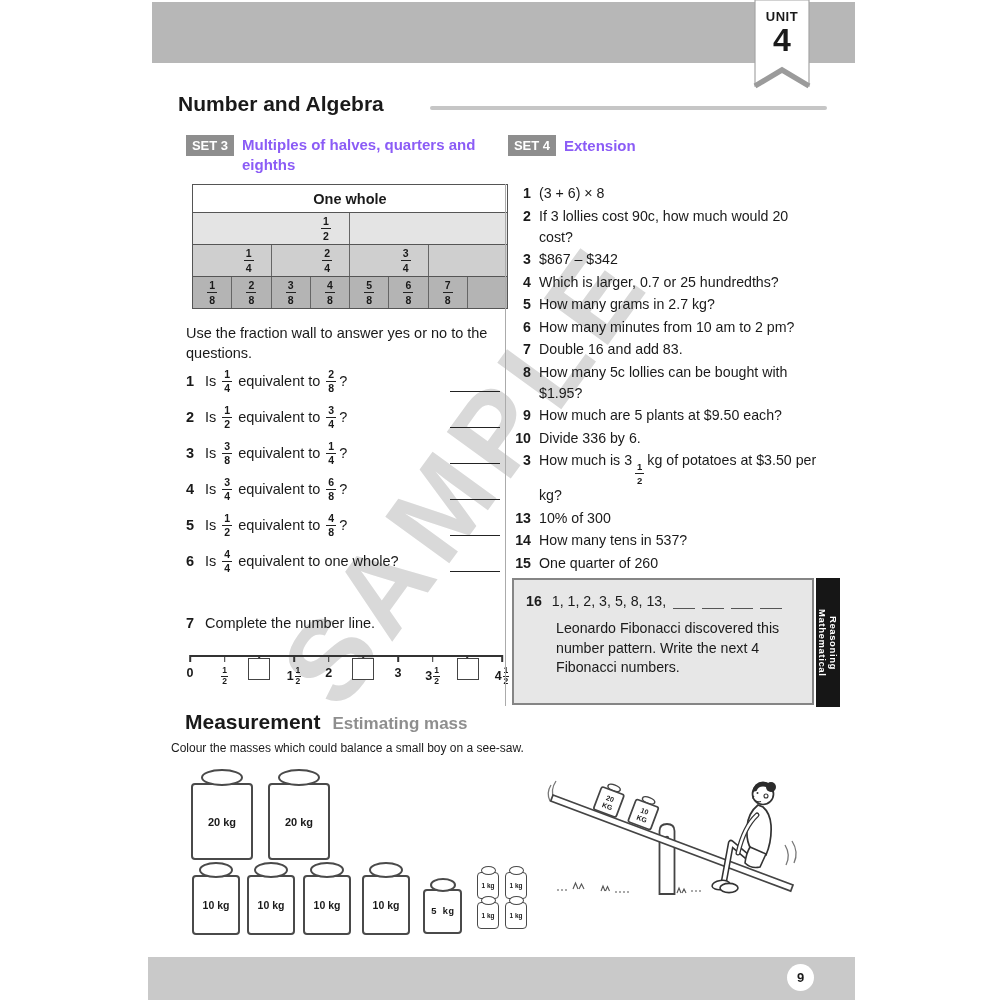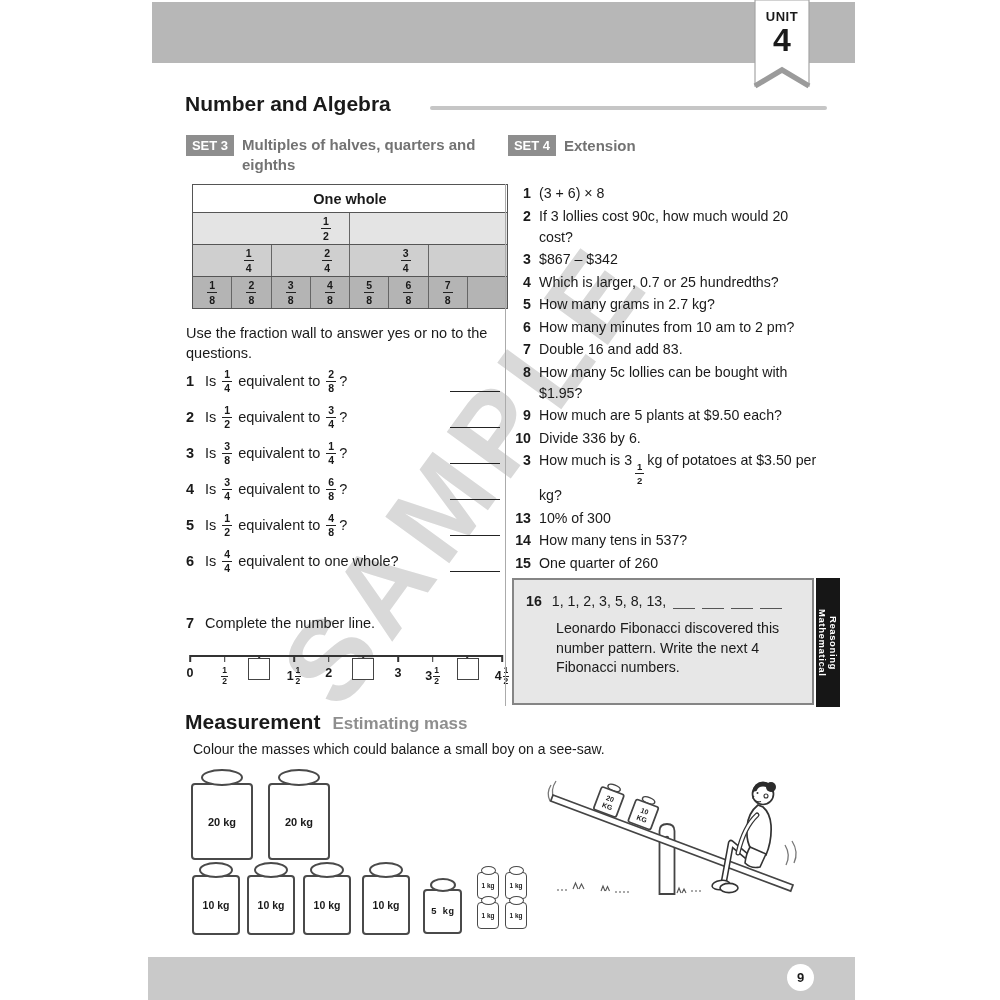--- a/index.html
+++ b/index.html
@@ -17,26 +17,26 @@
   .ribbon-svg{left:752px;top:0;}
   .ribbon-unit{left:752px;top:9px;width:60px;text-align:center;font-size:13px;font-weight:700;letter-spacing:.5px;}
   .ribbon-num{left:752px;top:22px;width:60px;text-align:center;font-size:32px;font-weight:700;}
 
   
   .watermark{left:110px;top:412px;width:710px;height:125px;text-align:center;
              transform:rotate(-54deg);font-size:115px;font-weight:700;letter-spacing:9px;
              color:#d9d9d9;line-height:125px;user-select:none;}
 
   
-  .h-main{left:185px;top:92px;font-size:21px;font-weight:700;}
+  .h-main{left:178px;top:92px;font-size:21px;font-weight:700;}
   .h-rule{left:430px;top:106px;width:397px;height:4px;background:#c6c6c6;border-radius:2px;}
 
   .set-badge{width:48px;height:21px;background:#8e8e8e;color:#fff;font-weight:700;font-size:13px;
              display:flex;align-items:center;justify-content:center;}
-  .set-title{font-size:15px;font-weight:700;color:#737373;line-height:20px;}
+  .set-title{font-size:15px;font-weight:700;color:#8b5cf6;line-height:20px;}
 
   
   .wall{left:192px;top:184px;width:314px;border:1.6px solid #555;background:#0c4a6e;}
   .wall-header{height:27px;display:flex;align-items:center;justify-content:center;
                font-weight:700;font-size:14.5px;border-bottom:1.6px solid #555;background:#fff;}
   .wall-row{display:flex;height:31px;border-bottom:1.4px solid #555;}
   .wall-row:last-child{border-bottom:none;}
   .row-halves{background:#e4e4e4;}
   .row-quarters{background:#cfcfcf;}
   .row-eighths{background:#b4b4b4;}
@@ -85,21 +85,21 @@
   .fib-body{margin:10px 14px 0 42px;font-size:14.2px;line-height:19.5px;}
   .vtab{left:816px;top:578px;width:24px;height:129px;background:#161616;color:#fff;
         display:flex;align-items:center;justify-content:center;}
   .vtab-inner{writing-mode:vertical-lr;font-size:9.5px;font-weight:700;letter-spacing:.6px;line-height:11px;text-align:center;height:120px;}
   .vtab-inner span{display:block;}
 
   
   .h-meas{left:185px;top:710px;display:flex;align-items:baseline;gap:12px;}
   .h-meas .big{font-size:21px;font-weight:700;}
   .h-meas .sub{font-size:17px;font-weight:700;color:#8e8e8e;}
-  .m-instr{left:193px;top:741px;font-size:14px;}
+  .m-instr{left:171px;top:741px;font-size:12px;}
 
   
   .weight{position:absolute;display:flex;flex-direction:column;align-items:center;}
   .handle{border:2px solid #4a4a4a;border-radius:50%;background:#fff;margin-bottom:-3px;z-index:1;}
   .wbody{border:2px solid #4a4a4a;border-radius:4px;background:#fff;display:flex;align-items:center;justify-content:center;font-weight:700;}
 </style>
 </head>
 <body>
 
 <div class="page">

